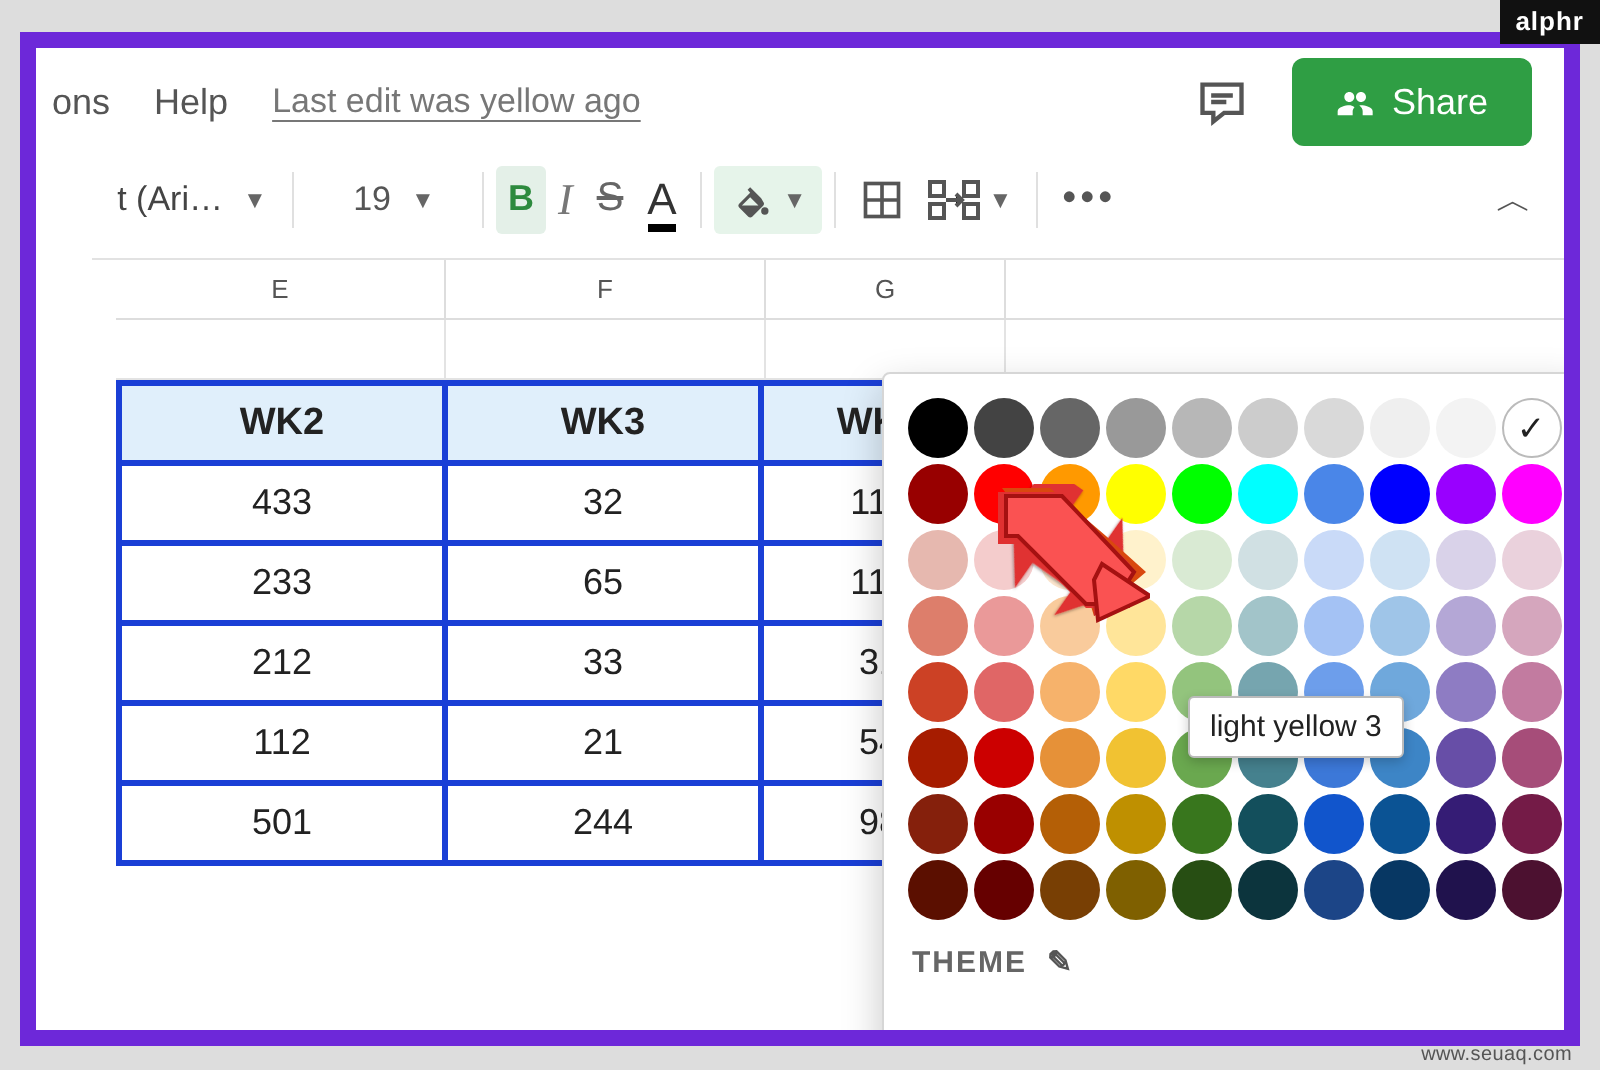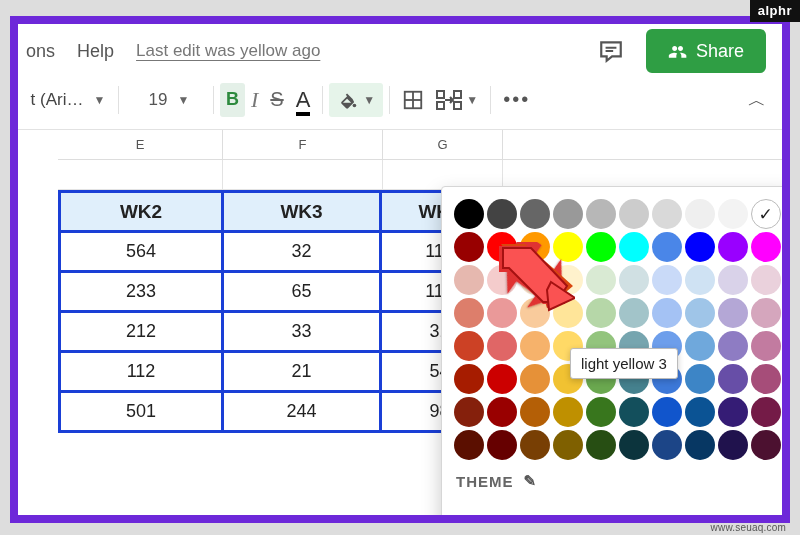--- a/index.html
+++ b/index.html
@@ -53,20 +53,21 @@
   }
   .sharebtn svg { margin-right:8px; }
 
   
   .toolbar {
     display:flex; align-items:center;
     padding:2px 10px 10px 6px;
     border-bottom:1px solid #e2e2e2;
     height:52px;
     color:#555;
+    margin-left:28px;
   }
   .tool { display:flex; align-items:center; justify-content:center; height:34px; padding:0 6px; font-size:18px; color:#555;}
   .tool.sel { background:#e4f0e8; border-radius:3px;}
   .vsep { width:1px; height:28px; background:#e0e0e0; margin:0 6px;}
   .fontbox { width:88px; display:flex; align-items:center; font-size:17px; color:#444;}
   .dd { margin-left:auto; }
   .fontsize { width:60px; display:flex; align-items:center; font-size:17px; margin:0 8px 0 14px;}
   .caret { margin-left:10px; color:#666; font-size:12px;}
   .bold { font-weight:bold; color:#2d8a3e;}
   .italic { font-style:italic; font-family:"Times New Roman",serif; font-size:22px; color:#777;}
@@ -218,21 +219,21 @@
       </div>
 
     <table class="sheet">
       <tbody>
           <tr>
         <th class="cE">WK2</th>
         <th class="cF">WK3</th>
         <th class="cG">WK4</th>
       </tr>
       <tr>
-            <td>564</td>
+            <td>433</td>
             <td>32</td>
             <td>112</td>
           </tr>
       <tr>
             <td>233</td>
             <td>65</td>
             <td>112</td>
           </tr>
       <tr>
             <td>212</td>
@@ -335,21 +336,21 @@
         <div class="sw" style="background: rgb(7, 55, 99);"></div>
         <div class="sw" style="background: rgb(32, 18, 77);"></div>
         <div class="sw" style="background: rgb(76, 17, 48);"></div>
       </div>
     <div class="themehdr">
       <span>THEME</span>
       <span class="pencil">✎</span>
     </div>
   </div>
 
-  <div class="tooltip" style="left:552px; top:324px;">light yellow 3</div>
+  <div class="tooltip" style="left:576px; top:324px;">light yellow 3</div>
 
   <svg class="arrow" viewBox="0 0 80 70">
     <defs>
         <filter id="ds">
           <feDropShadow dx="0" dy="1" stdDeviation="1" flood-opacity=".4"></feDropShadow>
         </filter>
       </defs>
     <polygon points="0,0 26,0 26,18 54,18 54,0 80,35 54,70 54,52 26,52 26,70 0,35 22,35 22,22 0,22" fill="#e03131" filter="url(#ds)" transform="rotate(35 40 35) scale(.85) translate(6 6)"></polygon>
     <polygon points="10,6 44,30 76,56 48,62 40,36 16,24" fill="#e8590c"></polygon>
     <polygon points="6,2 30,2 58,26 78,44 52,66 44,40 18,18" fill="#d9480f"></polygon>

